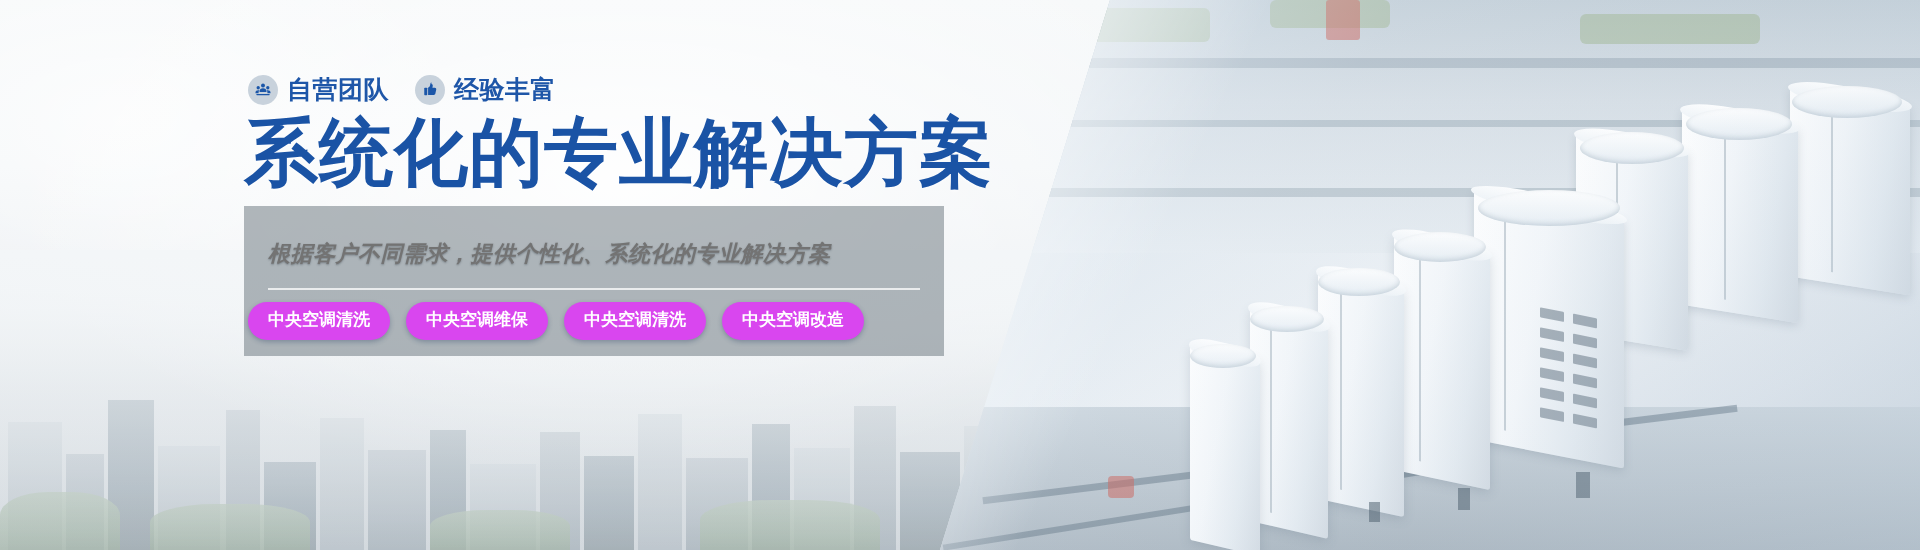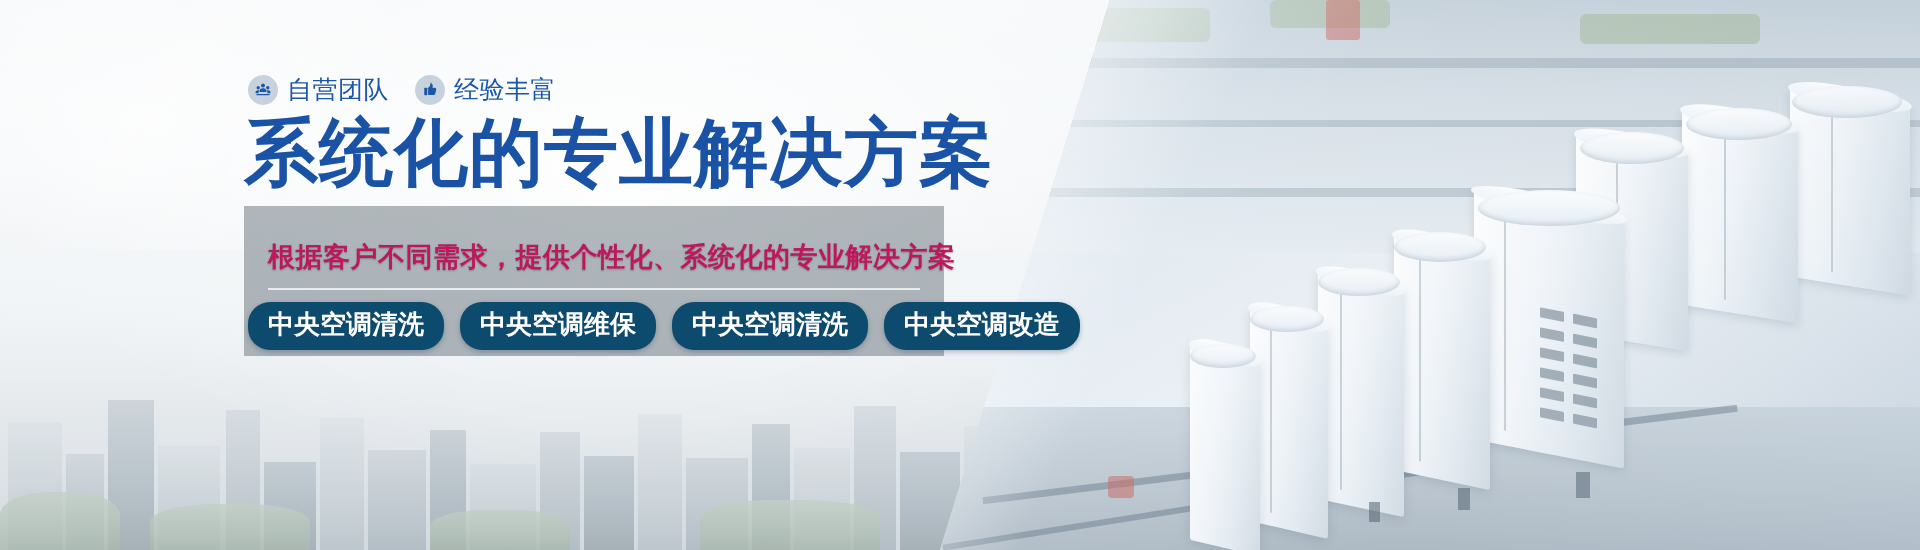--- a/index.html
+++ b/index.html
@@ -99,56 +99,57 @@
   }
   .feature{ display:flex; align-items:center; gap:9px; }
   .f-ico{
     width:30px; height:30px; border-radius:50%;
     background:#c8d2dc;
     display:flex; align-items:center; justify-content:center;
     flex:0 0 auto;
   }
   .f-ico svg{ display:block; }
   .f-label{
-    font-size:25px; font-weight:normal; color:#1e56a8;
+    font-size:25px; font-weight:bold; color:#1e56a8;
     letter-spacing:.5px; white-space:nowrap;
     font-family:"Liberation Sans","DejaVu Sans",sans-serif;
   }
   .feature + .feature{ margin-left:12px; }
 
   .headline{
     position:absolute; left:244px; top:116px;
     font-size:74px; line-height:1; font-weight:bold;
     color:#1a53a5; letter-spacing:1px; white-space:nowrap;
     text-shadow:0 2px 3px rgba(255,255,255,.55);
   }
 
   .panel{
     position:absolute; left:244px; top:206px;
     width:700px; height:150px;
     background:rgba(108,118,126,.52);
   }
   .sub{
     position:absolute; left:268px; top:239px;
-    font-size:27px; font-weight:bold; color:#be185d;
+    font-size:22px; font-weight:bold; color:#737373;
     letter-spacing:.5px; white-space:nowrap;
     text-shadow:0 1px 2px rgba(50,60,70,.4);
+    font-style:italic;
   }
   .divider{
     position:absolute; left:268px; top:288px;
     width:652px; height:2px; background:rgba(255,255,255,.75);
   }
   .pills{
     position:absolute; left:248px; top:302px;
     display:flex; gap:16px; align-items:center;
   }
   .pill{
-    background:#0c4a6e;
+    background:#d946ef;
     color:#ffffff;
-    font-size:26px; font-weight:bold;
+    font-size:17px; font-weight:bold;
     padding:8px 20px 10px;
     border-radius:22px;
     white-space:nowrap;
     line-height:1.15;
     box-shadow:0 2px 5px rgba(20,45,85,.3);
   }
 </style>
 </head>
 <body>
 

